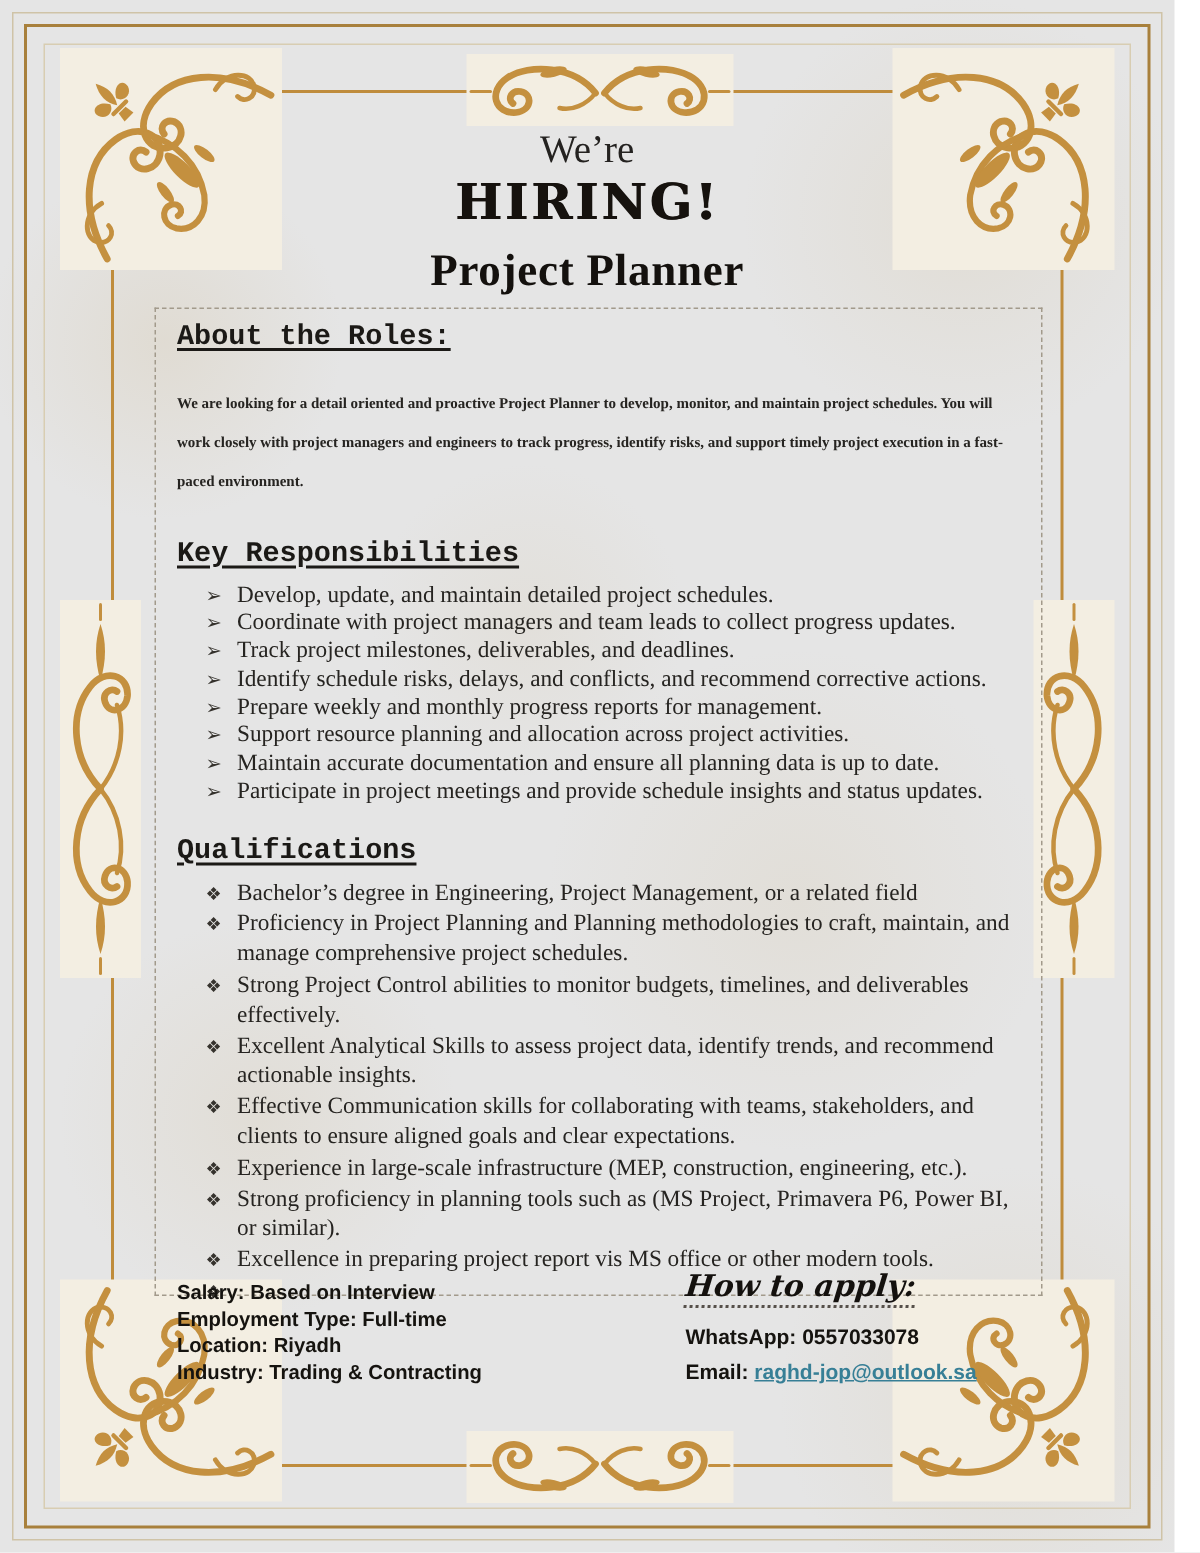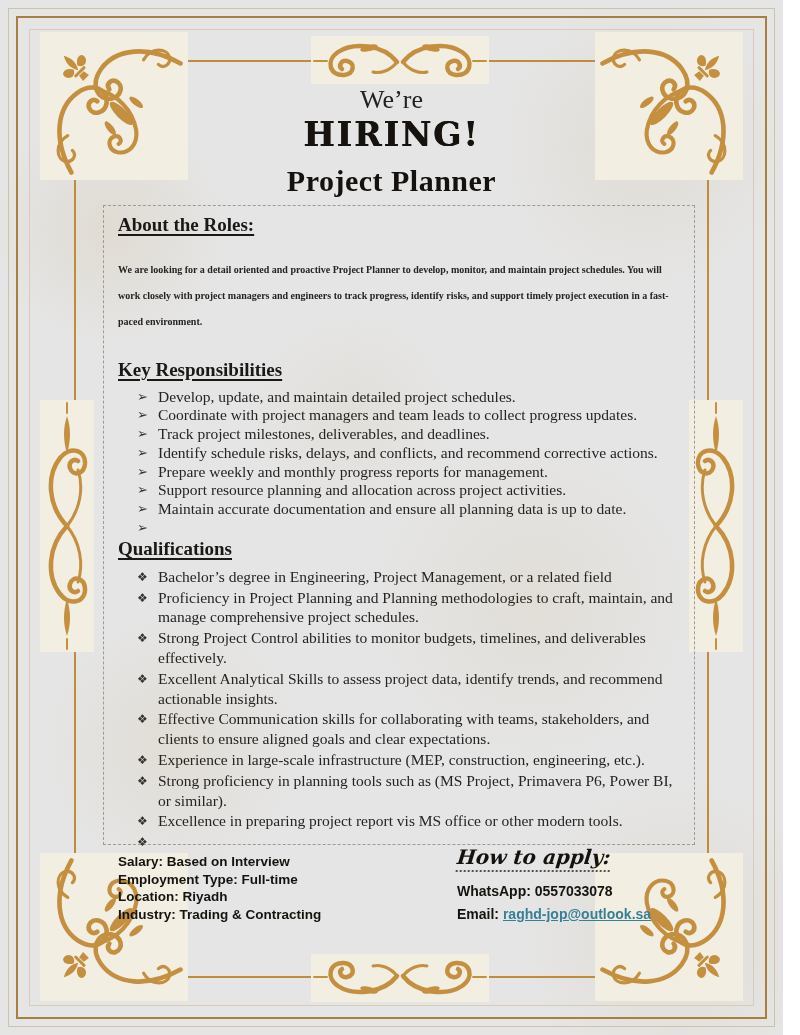--- a/index.html
+++ b/index.html
@@ -49,21 +49,21 @@
                text-shadow:0.6px 0 #16120e; }
   .hdr-role  { top:163px; font:700 30px/1.2 "Liberation Serif", serif; color:#14110e; letter-spacing:.5px; }
 
   
   .content-box {
     position:absolute; left:103px; top:205px; width:592px; z-index:3;
     box-sizing:border-box; border:1px dashed #a29a8b;
     padding:7px 14px 12px;
   }
   .sec-h {
-    font-family:Liberation Serif, serif; font-weight:700; font-size:19px;
+    font-family:Liberation Mono, monospace; font-weight:700; font-size:19px;
     line-height:1.25; color:#1b1916; margin:0;
     text-decoration:underline; text-underline-offset:3px; text-decoration-thickness:1.5px;
   }
   .about-p { margin:20px 0 0; font-size:10px; line-height:26px; color:#262421; max-width:562px;font-weight:bold; }
   .h-resp { margin-top:23px; }
   .h-qual { margin-top:18px; }
   ul.blist { list-style:none; margin:6px 0 0; padding:0 0 0 19px; }
   ul.blist li { position:relative; padding-left:21px; font-size:15.5px; color:#262421; }
   ul.resp li { line-height:18.8px; }
   ul.qual li { line-height:19.8px; margin-top:1px; }
@@ -232,20 +232,21 @@
           <span>Support resource planning and allocation across project activities.</span>
         </li>
 
         <li>
           <span class="blt">➢</span>
           <span>Maintain accurate documentation and ensure all planning data is up to date.</span>
         </li>
 
         <li>
           <span class="blt">➢</span>
+          <span>Participate in project meetings and provide schedule insights and status updates.</span>
         </li>
       </ul>
 
     <h2 class="sec-h h-qual">Qualifications</h2>
     <ul class="blist qual">
 
         <li>
           <span class="blt">❖</span>
           <span>Bachelor’s degree in Engineering, Project Management, or a related field</span>
         </li>

